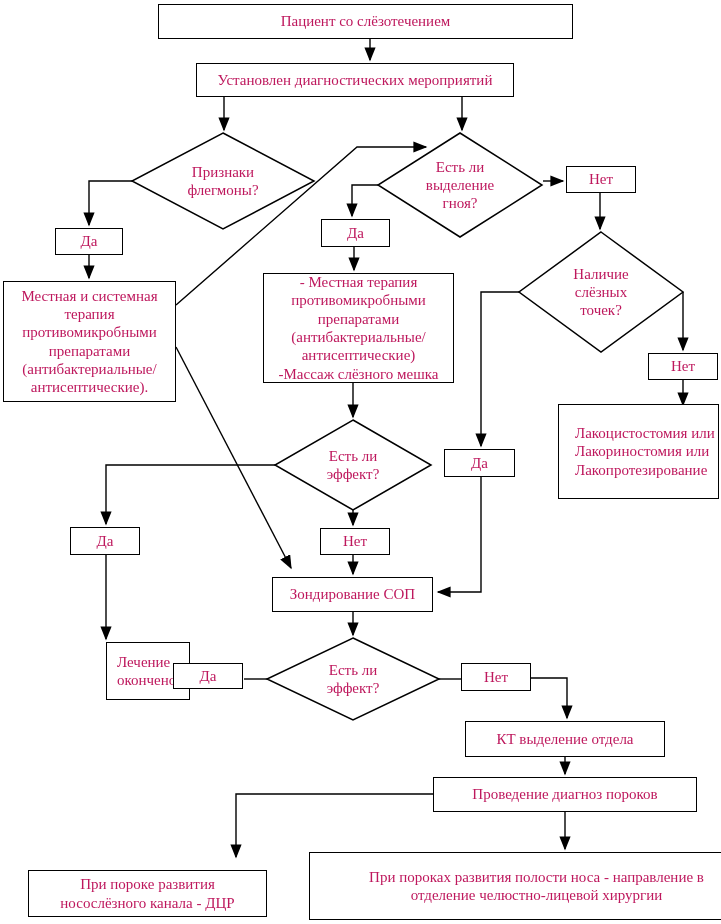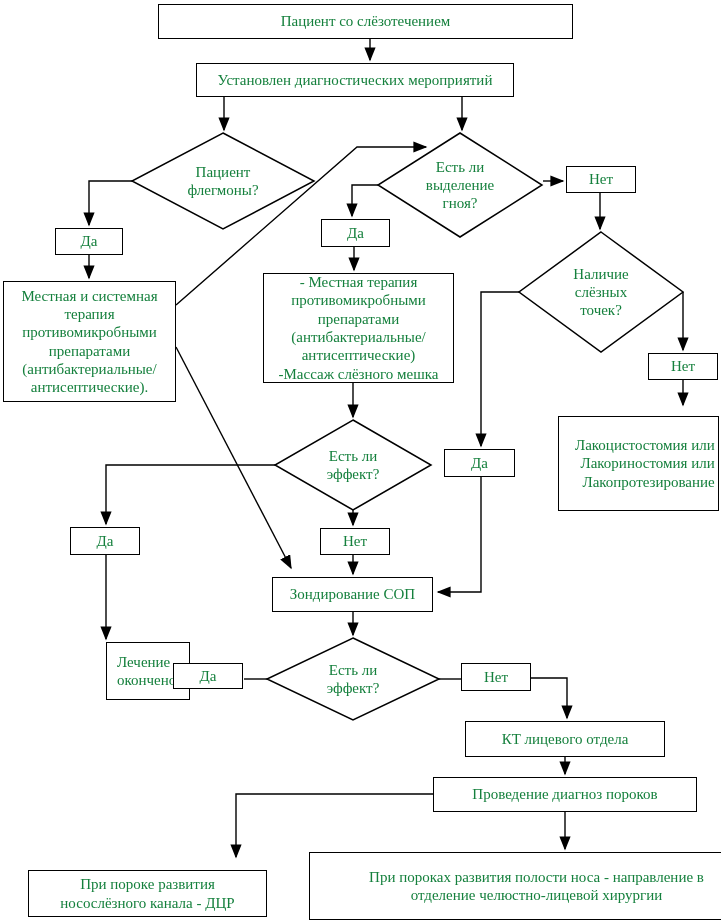--- a/index.html
+++ b/index.html
@@ -1,21 +1,21 @@
 <!DOCTYPE html>
 <html><head>
 <meta charset="utf-8">
 <style>
   html,body{margin:0;padding:0;background:#ffffff;}
   #diagram{
     position:relative;
     width:721px;height:924px;
     background:#ffffff;
     font-family:"Liberation Serif","DejaVu Serif",serif;
-    color:#15803d;
+    color:#be185d;
   }
   #connector-layer{position:absolute;left:0;top:0;}
   .node{
     position:absolute;
     box-sizing:border-box;
     display:flex;align-items:center;justify-content:center;
     text-align:center;
     white-space:pre-line;
     font-size:15px;line-height:1.22;
     background:#ffffff;
@@ -95,50 +95,50 @@
 противомикробными
 препаратами
 (антибактериальные/
 антисептические)
 -Массаж слёзного мешка</div>
 
   <div class="node rect" style="left:566px;top:166px;width:70px;height:27px;">Нет</div>
 
   <div class="node rect" style="left:648px;top:353px;width:70px;height:27px;">Нет</div>
 
-  <div class="node rect left-align" style="left:558px;top:416px;width:161px;height:95px;padding-left:16px;text-align:right;">Лакоцистостомия или
+  <div class="node rect left-align" style="left:558px;top:404px;width:161px;height:95px;padding-left:16px;">Лакоцистостомия или
 Лакориностомия или
 Лакопротезирование</div>
 
   <div class="node rect" style="left:444px;top:449px;width:71px;height:28px;">Да</div>
 
   <div class="node rect" style="left:320px;top:528px;width:70px;height:27px;">Нет</div>
 
   <div class="node rect" style="left:272px;top:577px;width:161px;height:35px;">Зондирование СОП</div>
 
   <div class="node rect" style="left:70px;top:527px;width:70px;height:28px;">Да</div>
 
   <div class="node rect left-align" style="left:63px;top:642px;width:84px;height:58px;padding-left:10px;margin-left:43px;">Лечение
 окончено</div>
 
   <div class="node rect" style="left:173px;top:663px;width:70px;height:26px;">Да</div>
 
   <div class="node rect" style="left:461px;top:663px;width:70px;height:28px;">Нет</div>
 
-  <div class="node rect" style="left:465px;top:721px;width:200px;height:36px;">КТ лицевого отдела</div>
+  <div class="node rect" style="left:465px;top:721px;width:200px;height:36px;">КТ выделение отдела</div>
 
   <div class="node rect" style="left:433px;top:777px;width:264px;height:35px;">Проведение диагноз пороков</div>
 
   <div class="node rect" style="left:28px;top:860px;width:239px;height:47px;margin-top:10px;">При пороке развития
 носослёзного канала - ДЦР</div>
 
   <div class="node rect" style="left:309px;top:852px;width:455px;height:68px;">При пороках развития полости носа - направление в
 отделение челюстно-лицевой хирургии</div>
 
-  <div class="node diamond-label" style="left:163px;top:159px;width:120px;height:44px;">Пациент
+  <div class="node diamond-label" style="left:163px;top:159px;width:120px;height:44px;">Признаки
 флегмоны?</div>
 
   <div class="node diamond-label" style="left:400px;top:156px;width:120px;height:58px;">Есть ли
 выделение
 гноя?</div>
 
   <div class="node diamond-label" style="left:541px;top:263px;width:120px;height:58px;">Наличие
 слёзных
 точек?</div>
 

